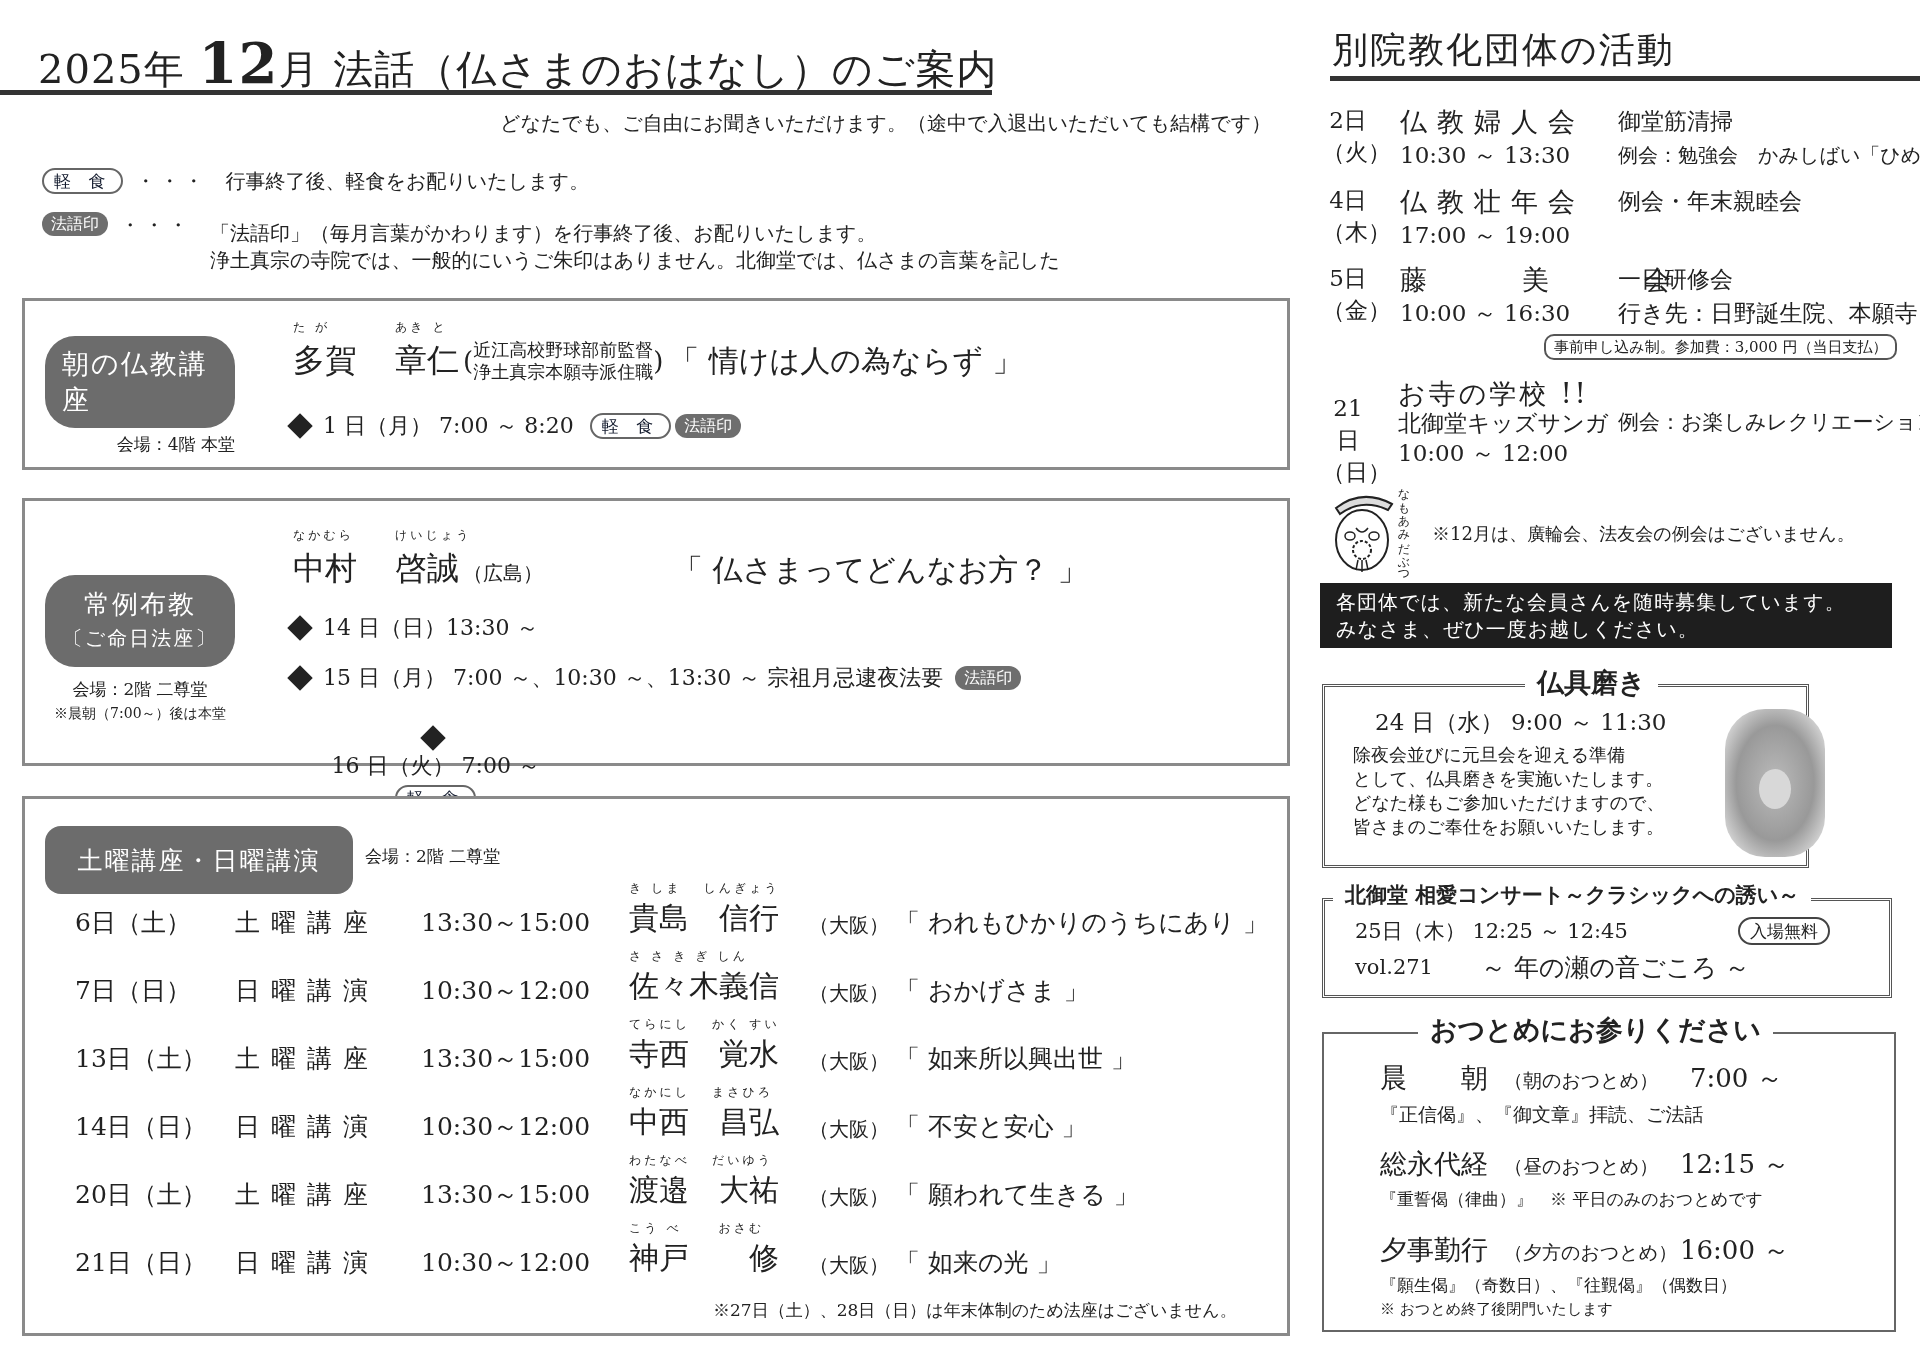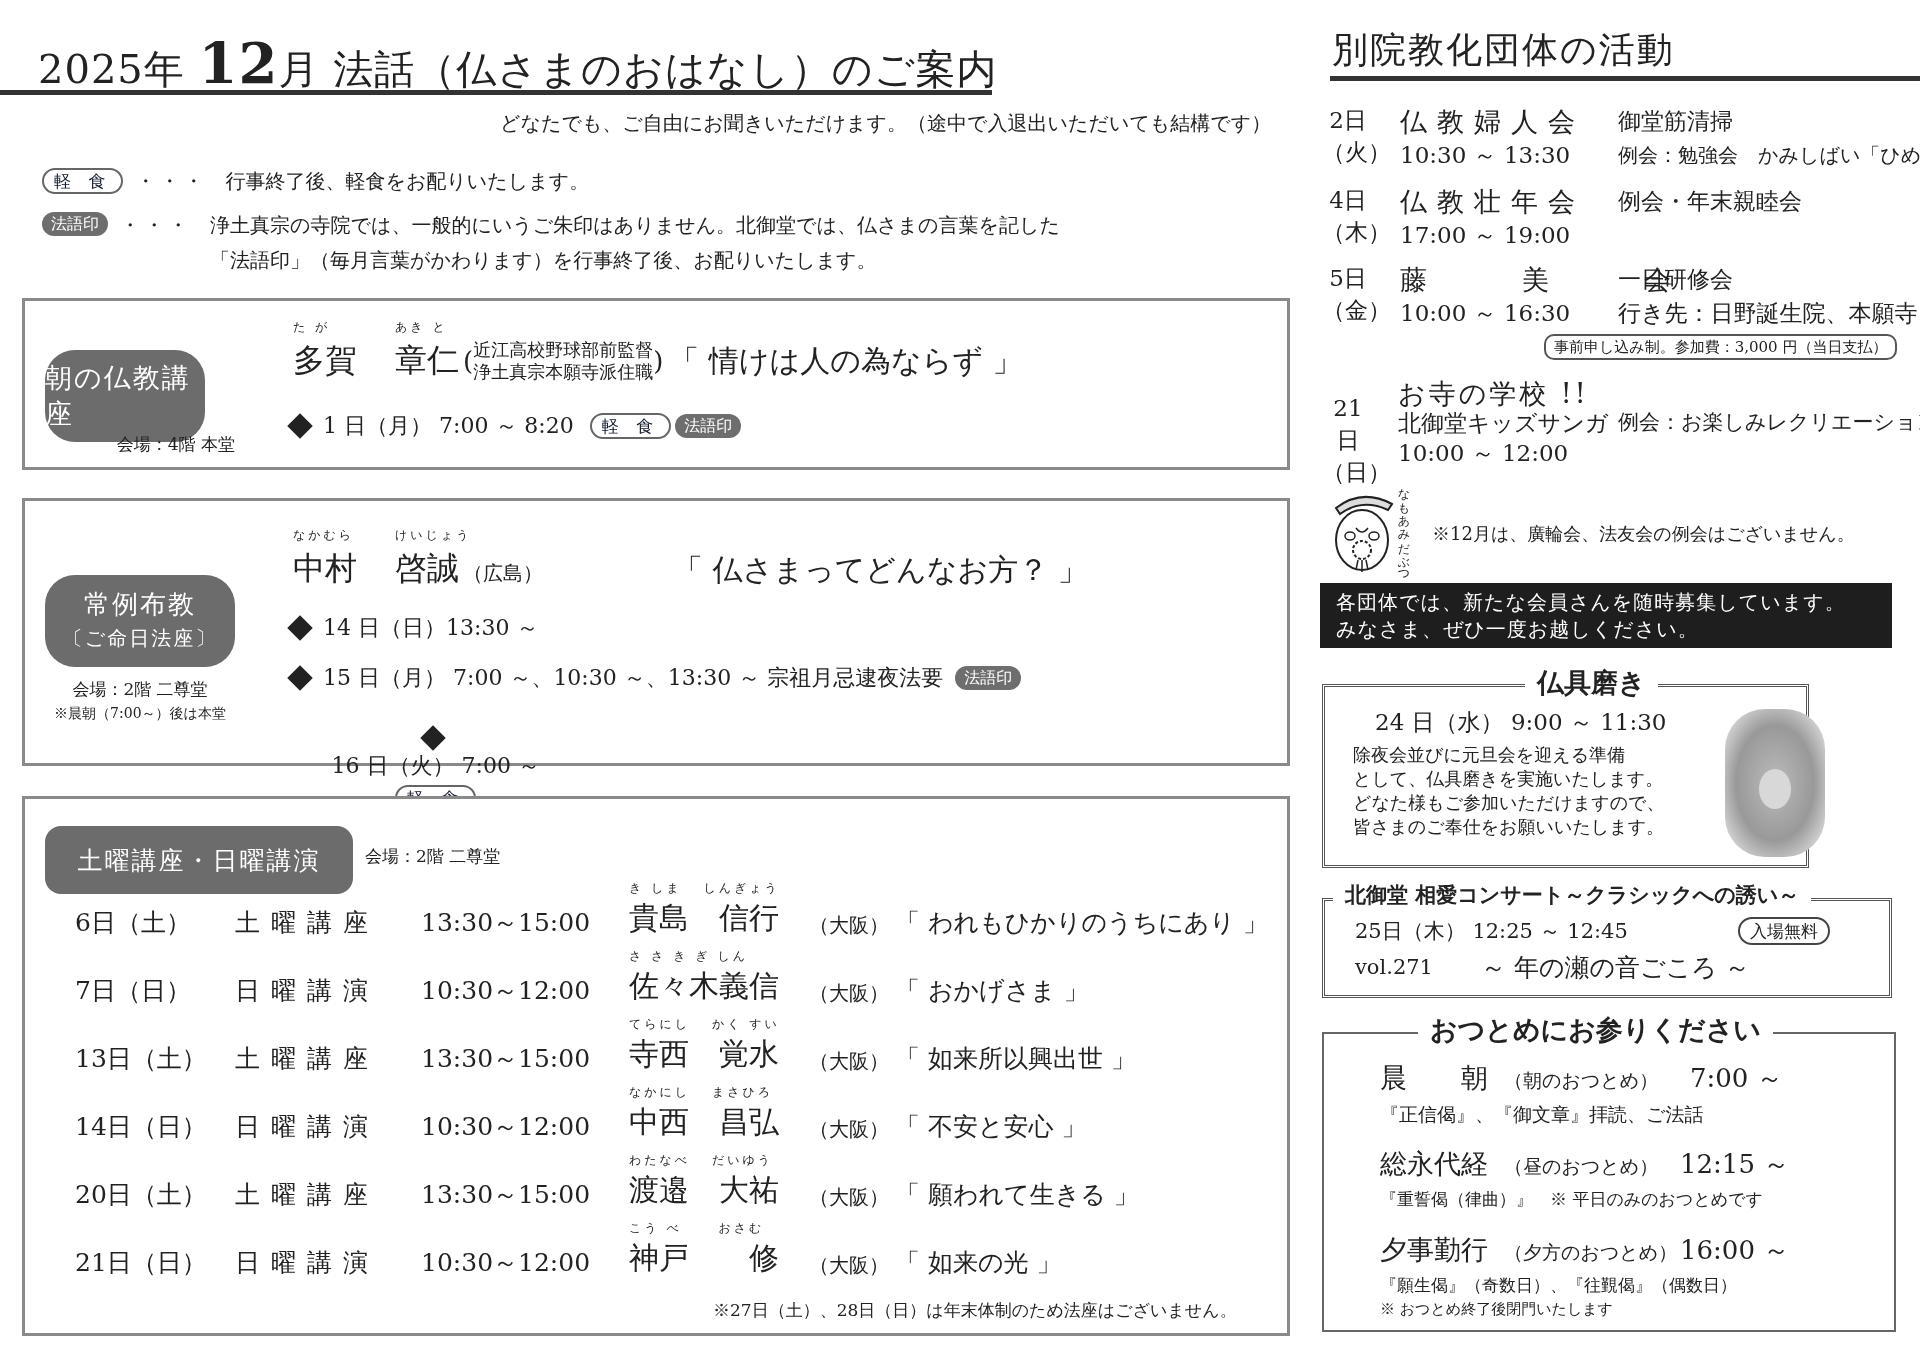--- a/index.html
+++ b/index.html
@@ -68,27 +68,27 @@
 
 <div class="abs legend-row" style="top:168px;">
   <span class="pill-outline">軽 食</span>
   <span class="dots">・・・</span>
   <span>行事終了後、軽食をお配りいたします。</span>
 </div>
 <div class="abs legend-row" style="top:212px;">
   <span class="pill-filled">法語印</span>
   <span class="dots">・・・</span>
   <div>
+    <div style="margin-top:8px;">「法語印」（毎月言葉がかわります）を行事終了後、お配りいたします。</div>
     <div>浄土真宗の寺院では、一般的にいうご朱印はありません。北御堂では、仏さまの言葉を記した</div>
-    <div style="margin-top:8px;">「法語印」（毎月言葉がかわります）を行事終了後、お配りいたします。</div>
   </div>
 </div>
 
 <div class="abs box" style="left:22px; top:298px; width:1268px; height:172px;">
-  <div class="abs tag-block" style="left:20px; top:49px; width:160px; height:92px;">
+  <div class="abs tag-block" style="left:20px; top:35px; width:190px; height:92px;padding-left:17px;">
     <span>朝の仏教講座</span>
   </div>
   <div class="abs venue" style="left:20px; top:132px; width:190px;text-align:right;">会場：4階 本堂</div>
 
   <div class="abs" style="left:268px; top:38px; display:flex; align-items:center;">
     <span class="ruby-wrap speaker">
       <span class="ruby">た が</span>
       <span>多賀</span>
     </span>
     <span class="ruby-wrap speaker" style="margin-left:38px;">

